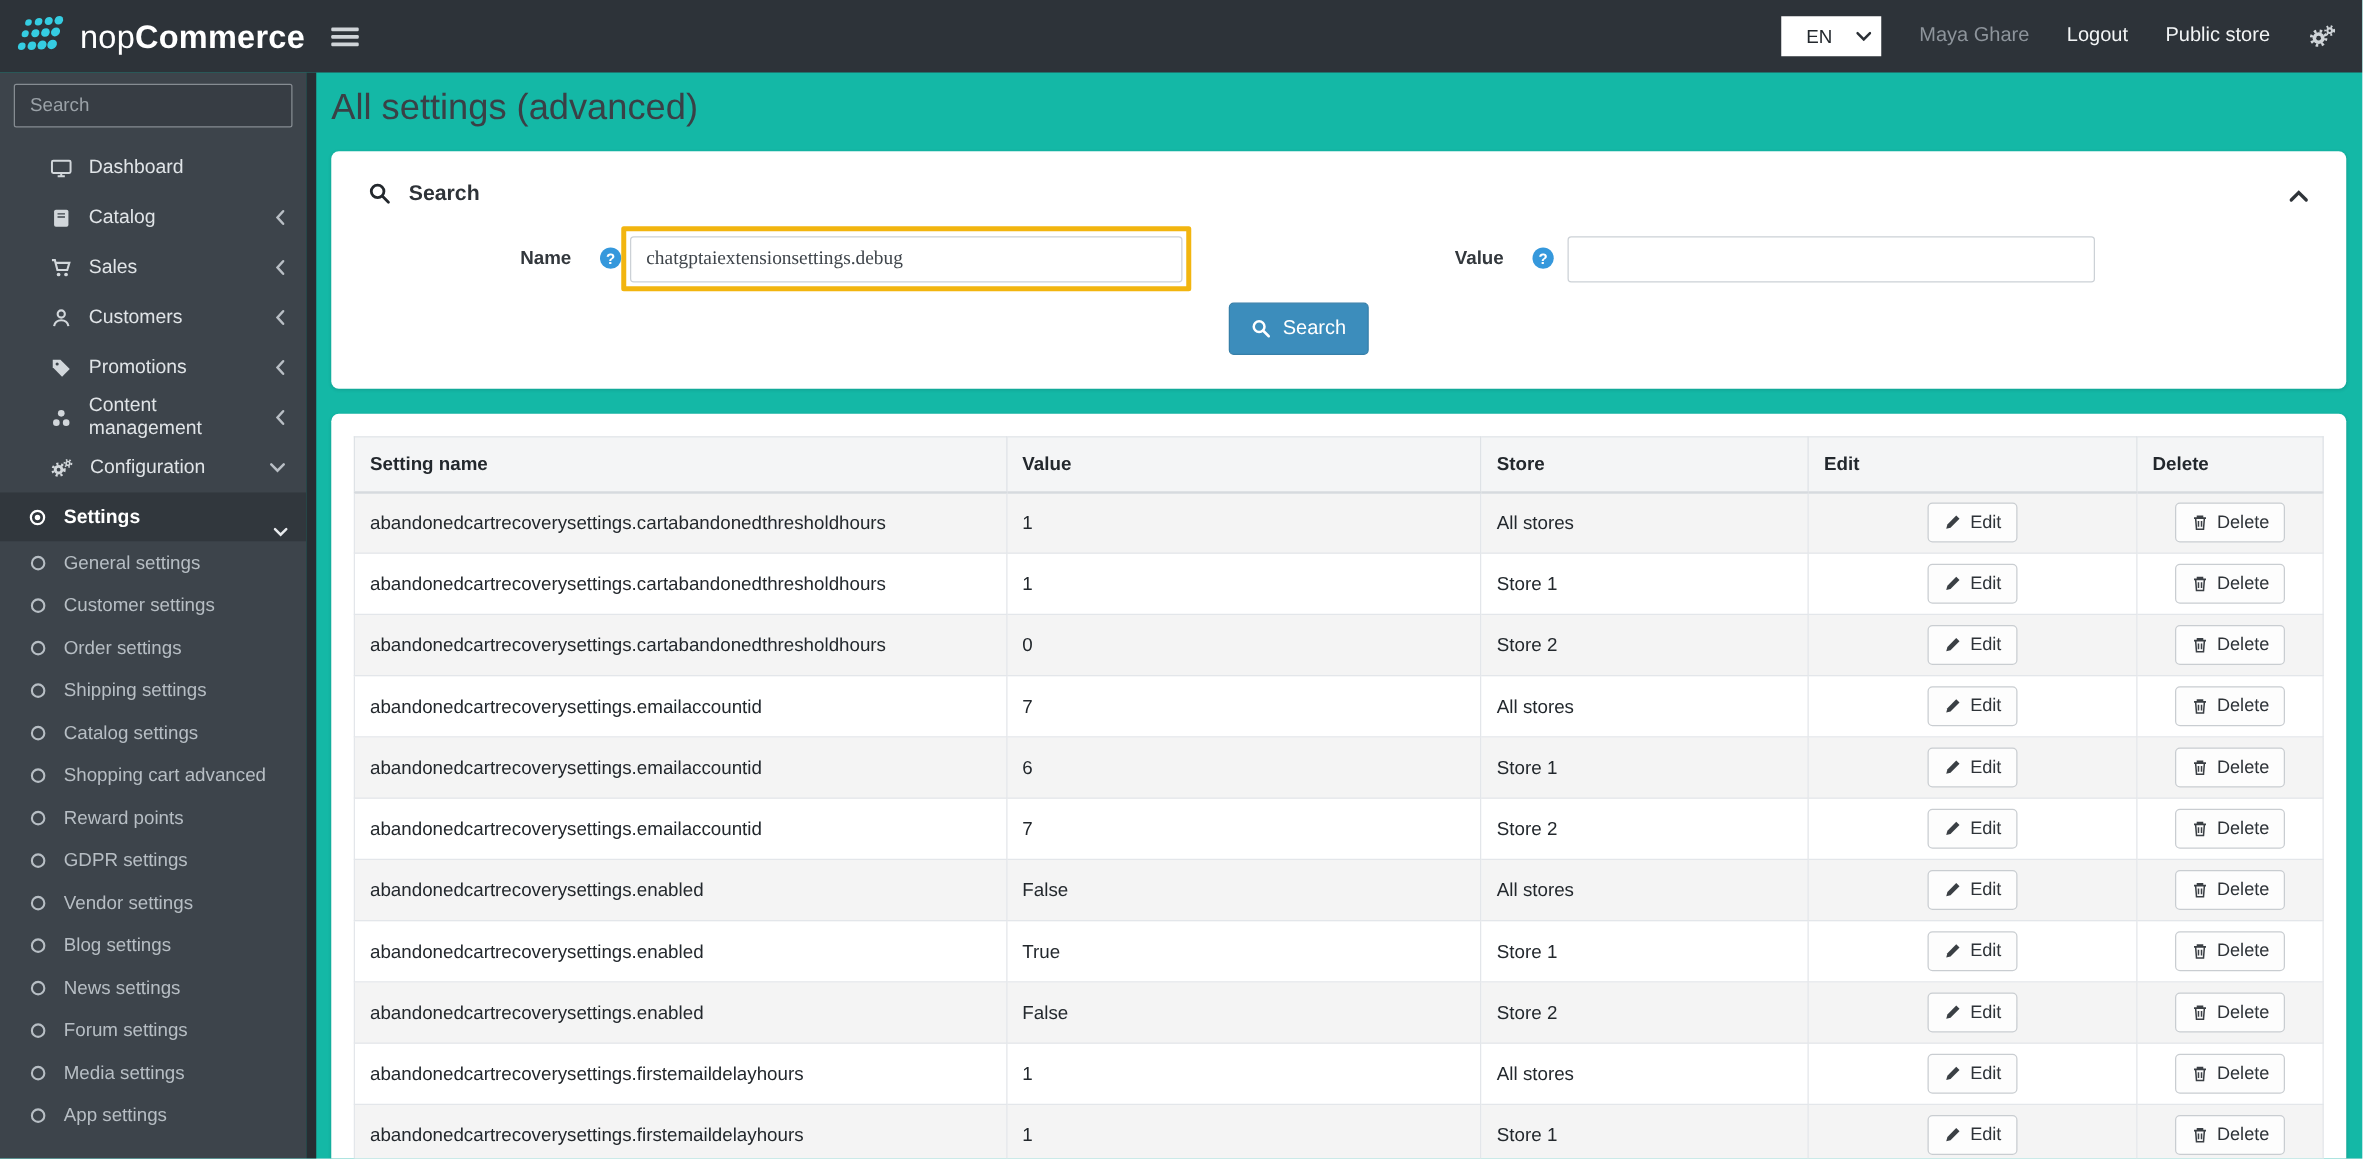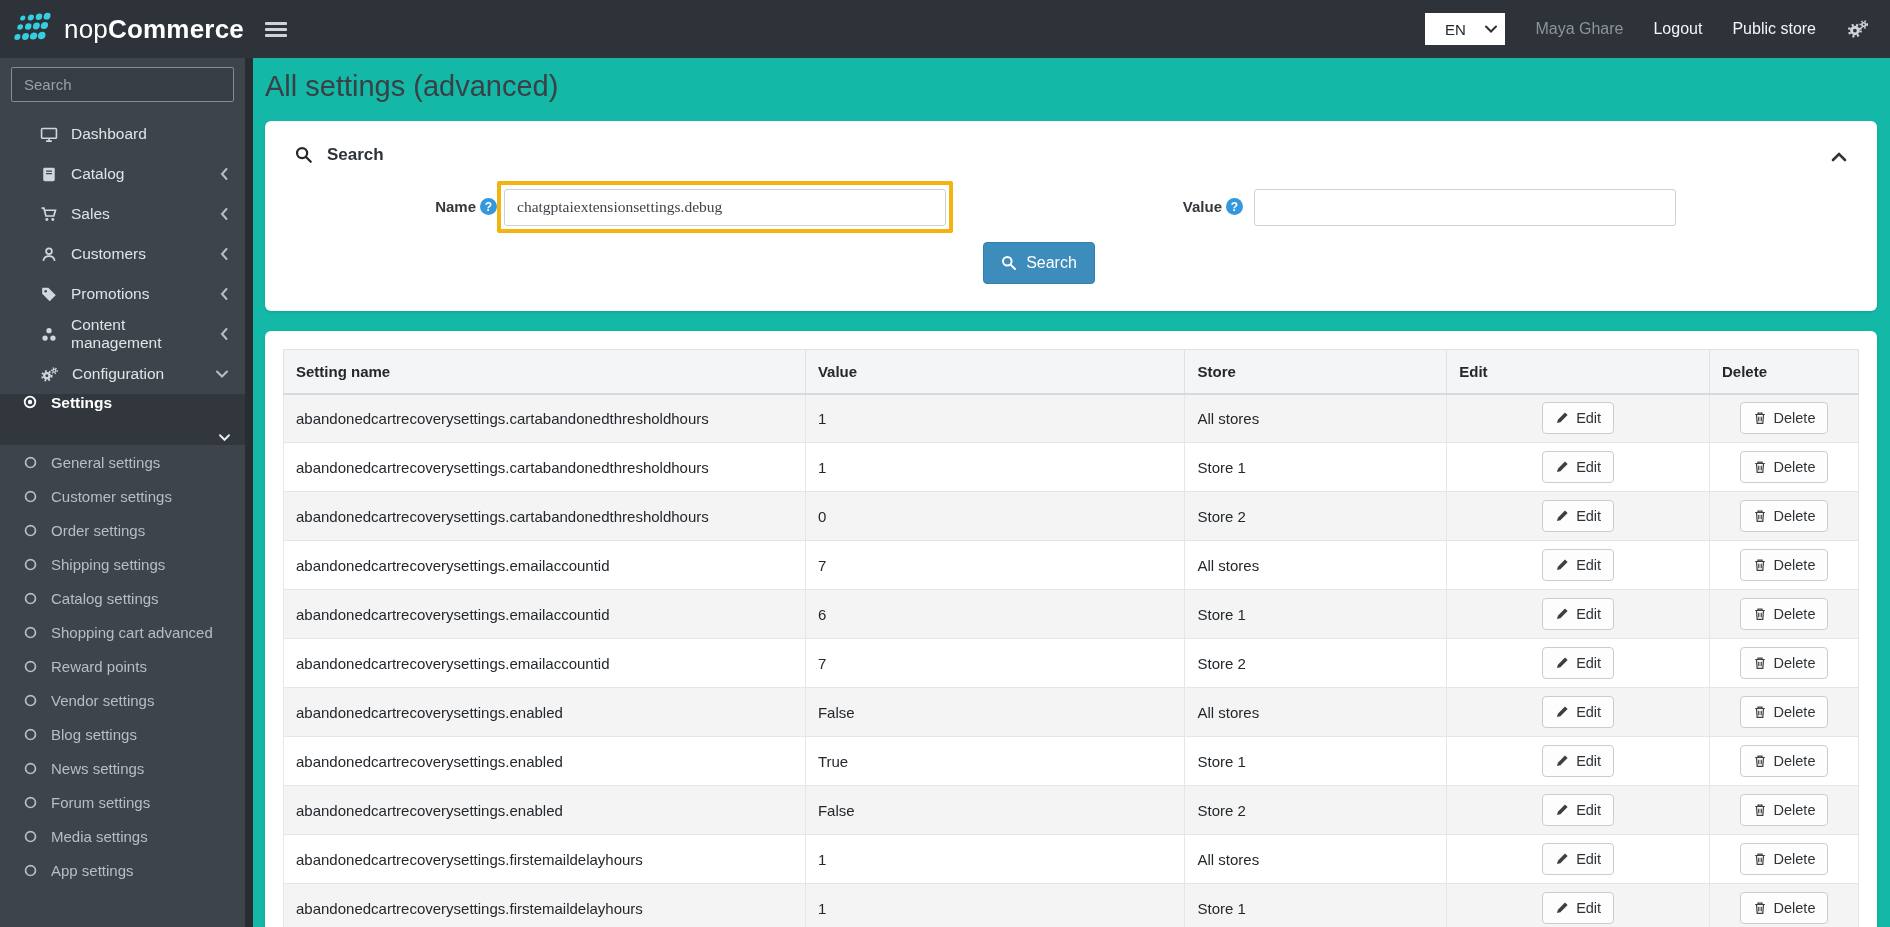--- a/index.html
+++ b/index.html
@@ -29,39 +29,39 @@
   .sidebar{position:absolute;top:58px;left:0;width:245px;bottom:0;background:#3d444b;overflow:hidden;}
   .side-search{margin:9px 11px 12px 11px;height:35px;border:1px solid #868c92;background:#373d44;
                display:flex;align-items:center;padding:0 10px;border-radius:2px;}
   .side-search input{flex:1;background:transparent;border:none;outline:none;color:#cfd4d8;
                      font-size:15px;font-family:inherit;}
   .side-search input::placeholder{color:#9aa1a7;}
   .nav-item{height:40px;display:flex;align-items:center;padding:0 16px 0 20px;gap:13px;
             color:#e0e4e7;font-size:15.5px;cursor:pointer;margin-left:20px;}
   .nav-item .mi{flex:0 0 auto;color:#d2d7db;}
   .nav-item .chev{margin-left:auto;color:#b9bfc5;display:flex;}
-  .settings-row{position:relative;height:51px;display:flex;gap:13px;
+  .settings-row{position:relative;height:39px;display:flex;align-items:center;gap:13px;
                 padding:0 16px 0 22px;background:#31373d;color:#fff;font-weight:700;
                 font-size:15.5px;cursor:pointer;}
   .settings-row .chev-b{position:absolute;right:14px;bottom:3px;color:#e8ebee;display:flex;}
   .sub-item{height:34px;display:flex;align-items:center;gap:13px;padding:0 16px 0 23px;
             color:#b7bec4;font-size:15px;cursor:pointer;}
   .side-scroll{position:absolute;top:58px;left:245px;width:8px;bottom:0;background:#282d32;cursor:pointer;}
 
   
   .content{position:absolute;top:58px;left:253px;right:0;bottom:0;overflow:hidden;}
   .page-title{margin:12px 0 18px 12px;font-size:29px;font-weight:500;color:#3a4046;}
 
   .card{background:#fff;border-radius:6px;box-shadow:0 1px 3px rgba(0,0,0,.12);}
   .search-card{position:relative;margin:0 13px 0 12px;height:190px;}
   .sc-title{position:absolute;left:30px;top:24px;display:flex;align-items:center;gap:14px;
             font-size:17px;font-weight:600;color:#2e3338;}
   .sc-collapse{position:absolute;right:26px;top:26px;background:none;border:none;cursor:pointer;
                color:#2f3439;display:flex;padding:4px;}
-  .fg-label{display:flex;align-items:center;gap:4px;font-weight:700;font-size:15px;color:#33383d;}
+  .fg-label{display:flex;align-items:center;gap:23px;font-weight:700;font-size:15px;color:#33383d;}
   .lbl-name{position:absolute;left:58px;top:77px;width:174px;justify-content:flex-end;}
   .lbl-value{position:absolute;left:816px;top:77px;width:162px;justify-content:flex-end;}
   .help{width:17px;height:17px;border-radius:50%;background:#3598dc;color:#fff;font-size:12px;
         font-weight:700;display:inline-flex;align-items:center;justify-content:center;cursor:pointer;}
   .name-box{position:absolute;left:232px;top:60px;width:456px;height:52px;border:4px solid #f2b50f;
             border-radius:2px;display:flex;align-items:center;padding:0 3px;background:transparent;}
   .txt-input{height:37px;border:1px solid #ccd1d6;border-radius:3px;padding:0 12px;font-size:15.5px;
              color:#3f454b;font-family:Liberation Serif, serif;outline:none;background:#fff;}
   .name-box .txt-input{width:100%;}
   .value-input{position:absolute;left:989px;top:68px;width:422px;}
@@ -293,20 +293,26 @@
     <span>Shopping cart advanced</span>
   </div>
 
   <div class="sub-item">
     <svg width="15" height="15" viewBox="0 0 16 16">
       <circle cx="8" cy="8" r="5.3" fill="none" stroke="currentColor" stroke-width="1.8"></circle>
     </svg>
     <span>Reward points</span>
   </div>
 
+  <div class="sub-item">
+    <svg width="15" height="15" viewBox="0 0 16 16">
+      <circle cx="8" cy="8" r="5.3" fill="none" stroke="currentColor" stroke-width="1.8"></circle>
+    </svg>
+    <span>GDPR settings</span>
+  </div>
 
   <div class="sub-item">
     <svg width="15" height="15" viewBox="0 0 16 16">
       <circle cx="8" cy="8" r="5.3" fill="none" stroke="currentColor" stroke-width="1.8"></circle>
     </svg>
     <span>Vendor settings</span>
   </div>
 
   <div class="sub-item">
     <svg width="15" height="15" viewBox="0 0 16 16">

